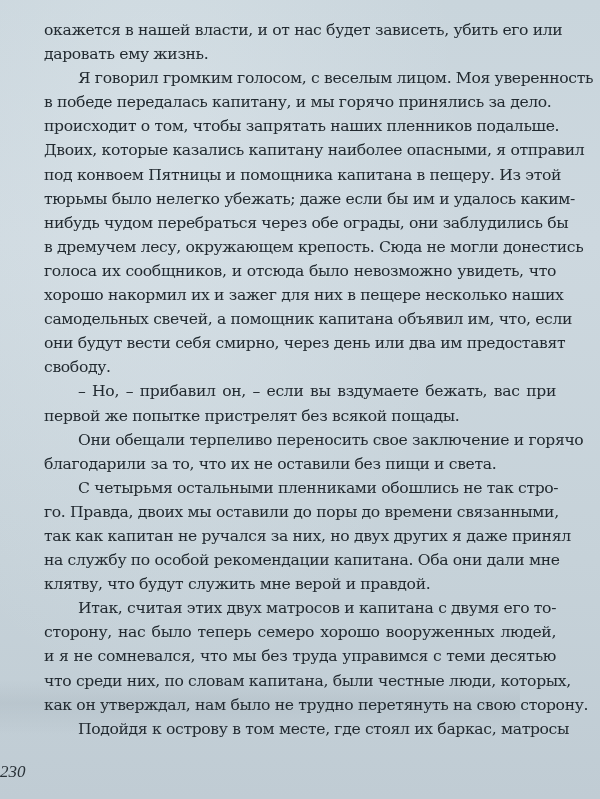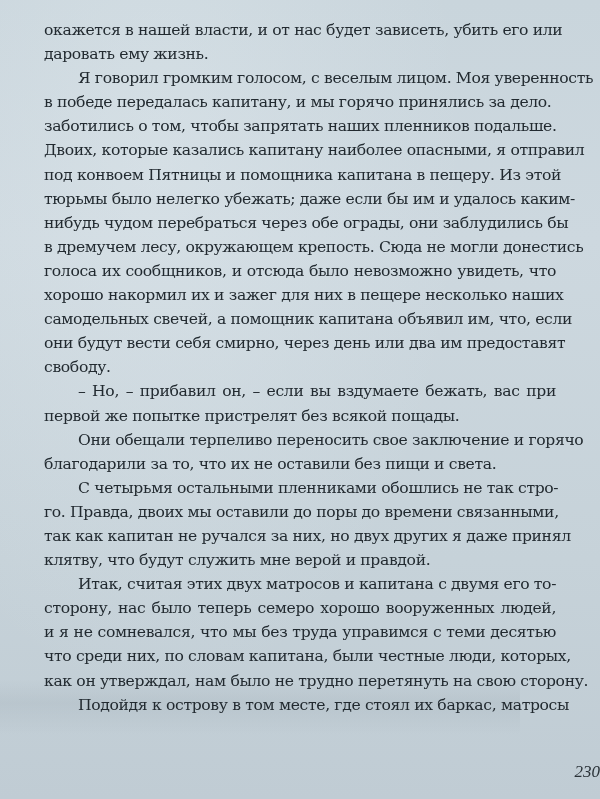--- a/index.html
+++ b/index.html
@@ -43,54 +43,55 @@
       text-align-last: left;
     }
     .line.indent {
       padding-left: 34px;
     }
     .page-number {
       position: absolute;
       left: 0;
       width: 600px;
       top: 762px;
-      text-align: right;
+      text-align: left;
       font-family: "Liberation Serif", "DejaVu Serif", serif;
       font-style: italic;
       font-size: 17px;
       color: #2a3238;
     }
   </style>
 </head>
 <body>
 
 <div class="page">
   <div class="text-block" id="text-block">
       <span class="line">окажется в нашей власти, и от нас будет зависеть, убить его или</span>
       <span class="line last">даровать ему жизнь.</span>
       <span class="line indent">Я говорил громким голосом, с веселым лицом. Моя уверенность</span>
       <span class="line last">в победе передалась капитану, и мы горячо принялись за дело.</span>
-      <span class="line">заботились о том, чтобы запрятать наших пленников подальше.</span>
+      <span class="line">происходит о том, чтобы запрятать наших пленников подальше.</span>
       <span class="line">Двоих, которые казались капитану наиболее опасными, я отправил</span>
       <span class="line">под конвоем Пятницы и помощника капитана в пещеру. Из этой</span>
       <span class="line">тюрьмы было нелегко убежать; даже если бы им и удалось каким-</span>
       <span class="line">нибудь чудом перебраться через обе ограды, они заблудились бы</span>
       <span class="line">в дремучем лесу, окружающем крепость. Сюда не могли донестись</span>
       <span class="line">голоса их сообщников, и отсюда было невозможно увидеть, что</span>
       <span class="line">хорошо накормил их и зажег для них в пещере несколько наших</span>
       <span class="line">самодельных свечей, а помощник капитана объявил им, что, если</span>
       <span class="line">они будут вести себя смирно, через день или два им предоставят</span>
       <span class="line last">свободу.</span>
       <span class="line indent">– Но, – прибавил он, – если вы вздумаете бежать, вас при</span>
       <span class="line last">первой же попытке пристрелят без всякой пощады.</span>
       <span class="line indent">Они обещали терпеливо переносить свое заключение и горячо</span>
       <span class="line last">благодарили за то, что их не оставили без пищи и света.</span>
       <span class="line indent">С четырьмя остальными пленниками обошлись не так стро-</span>
       <span class="line">го. Правда, двоих мы оставили до поры до времени связанными,</span>
       <span class="line">так как капитан не ручался за них, но двух других я даже принял</span>
+      <span class="line">на службу по особой рекомендации капитана. Оба они дали мне</span>
       <span class="line last">клятву, что будут служить мне верой и правдой.</span>
       <span class="line indent">Итак, считая этих двух матросов и капитана с двумя его то-</span>
       <span class="line">сторону, нас было теперь семеро хорошо вооруженных людей,</span>
       <span class="line">и я не сомневался, что мы без труда управимся с теми десятью</span>
       <span class="line">что среди них, по словам капитана, были честные люди, которых,</span>
       <span class="line last">как он утверждал, нам было не трудно перетянуть на свою сторону.</span>
       <span class="line indent">Подойдя к острову в том месте, где стоял их баркас, матросы</span>
     </div>
   <div class="page-number">230</div>
 </div>

